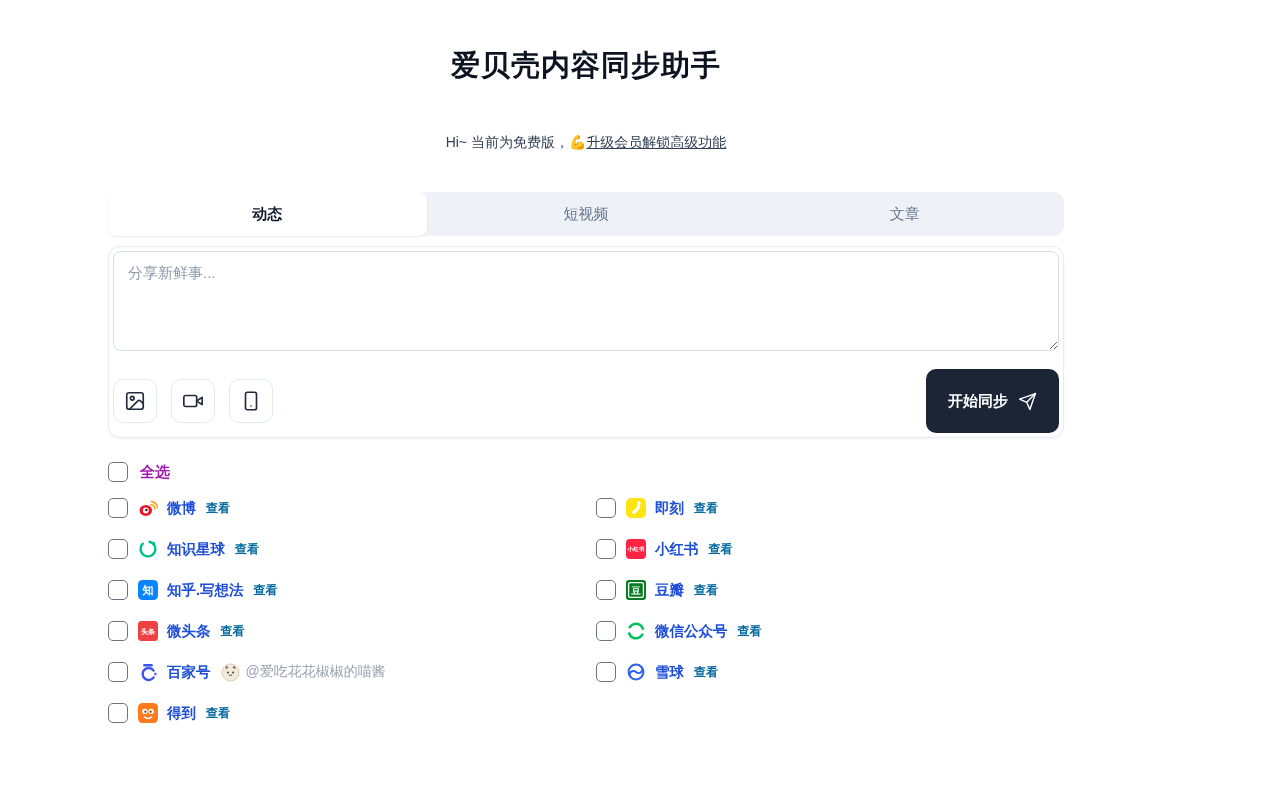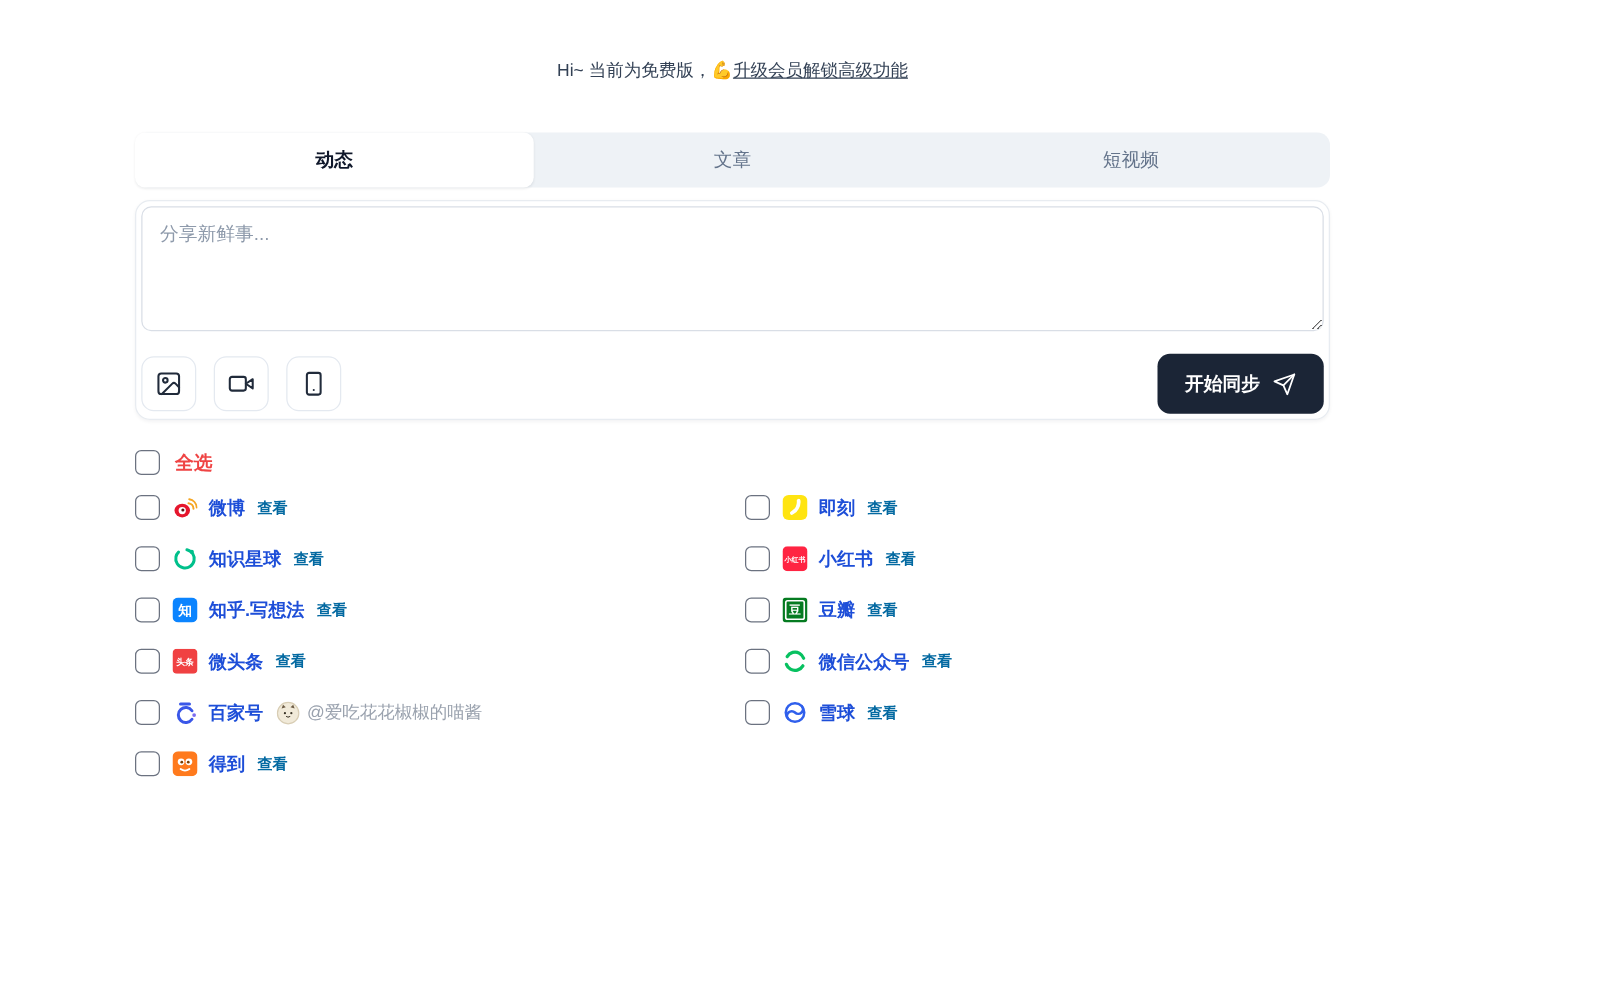--- a/index.html
+++ b/index.html
@@ -82,21 +82,21 @@
     border-radius: 10px;
     background: #fff;
     display: flex; align-items: center; justify-content: center;
     margin-right: 14px;
     color: #212b3b;
     cursor: pointer;
     padding: 0;
   }
   .sync-btn {
     margin-left: auto;
-    height: 48px;
+    height: 64px;
     background: #1b2536;
     color: #fff;
     border: none;
     border-radius: 10px;
     font-size: 15px;
     font-weight: 700;
     padding: 0 22px;
     display: flex; align-items: center; gap: 10px;
     cursor: pointer;
     font-family: "Liberation Sans", sans-serif;
@@ -123,48 +123,49 @@
     width: 20px; height: 20px;
     border: 1.5px solid #6b7280;
     border-radius: 5px;
     background: #fff;
     cursor: pointer;
     flex: 0 0 auto;
   }
   .select-all-row {
     margin-top: 24px;
     display: flex; align-items: center; gap: 12px;
-    font-size: 15px; font-weight: 700; color: #ef4444;
+    font-size: 15px; font-weight: 700; color: #a21caf;
   }
 
   .platform-grid { margin-top: 14px; display: flex; }
   .platform-col { display: flex; flex-direction: column; }
   .platform-col.left { width: 488px; }
   .platform-row { display: flex; align-items: center; height: 24px; margin-bottom: 17px; }
   .platform-row .checkbox { margin-right: 10px; }
   .platform-icon { width: 20px; height: 20px; margin-right: 9px; flex: 0 0 auto; display: flex; }
   .platform-name { font-size: 14.5px; font-weight: 600; color: #1d4ed8; margin-right: 10px; white-space: nowrap; }
   .view-link { font-size: 12px; color: #0369a1; cursor: pointer; text-decoration: none; font-weight: bold; }
   .account-wrap { display: flex; align-items: center; gap: 6px; color: #9aa2ae; font-size: 14px; }
   .avatar { width: 19px; height: 19px; flex: 0 0 auto; }
 </style>
 </head>
 <body>
 
 <div class="container">
 
+  <h1 class="page-title">爱贝壳内容同步助手</h1>
 
   <div class="subtitle">
     <span>Hi~ 当前为免费版，</span><span>💪</span><a>升级会员解锁高级功能</a>
   </div>
 
   <div class="tabbar">
     <div class="tab active">动态</div>
+    <div class="tab">短视频</div>
     <div class="tab">文章</div>
-    <div class="tab">短视频</div>
   </div>
 
   <div class="card">
     <textarea class="compose-area" placeholder="分享新鲜事..." style=""></textarea>
     <div class="toolbar">
       <button class="icon-btn">
         <span style="display:flex;">
           <svg width="22" height="22" viewBox="0 0 24 24" fill="none" stroke="currentColor" stroke-width="1.8" stroke-linecap="round" stroke-linejoin="round">
             <rect x="3" y="3" width="18" height="18" rx="2.5"></rect>
               <circle cx="9" cy="9" r="2"></circle>

